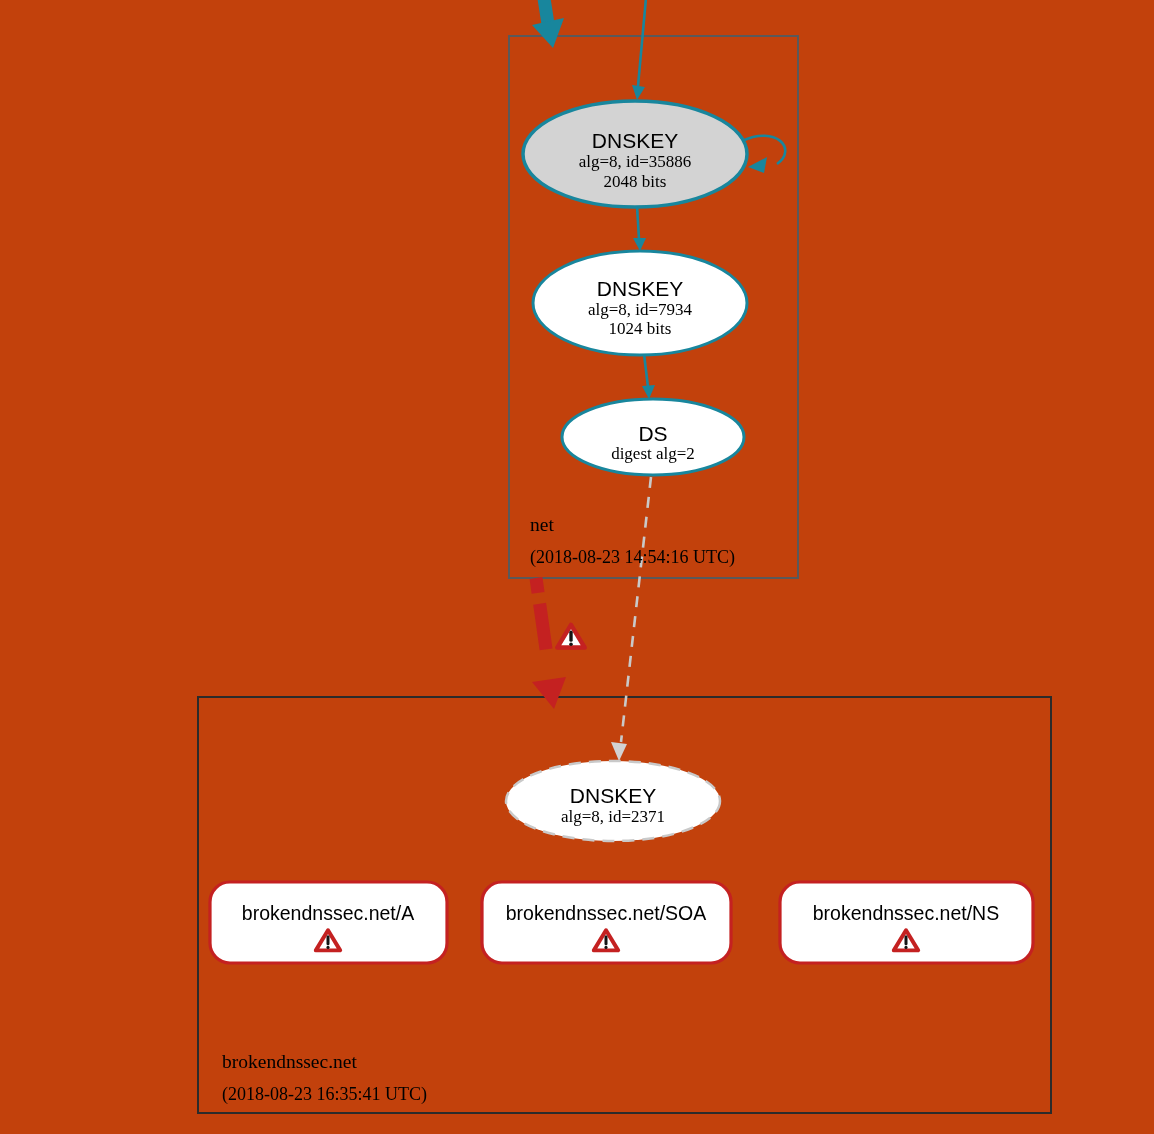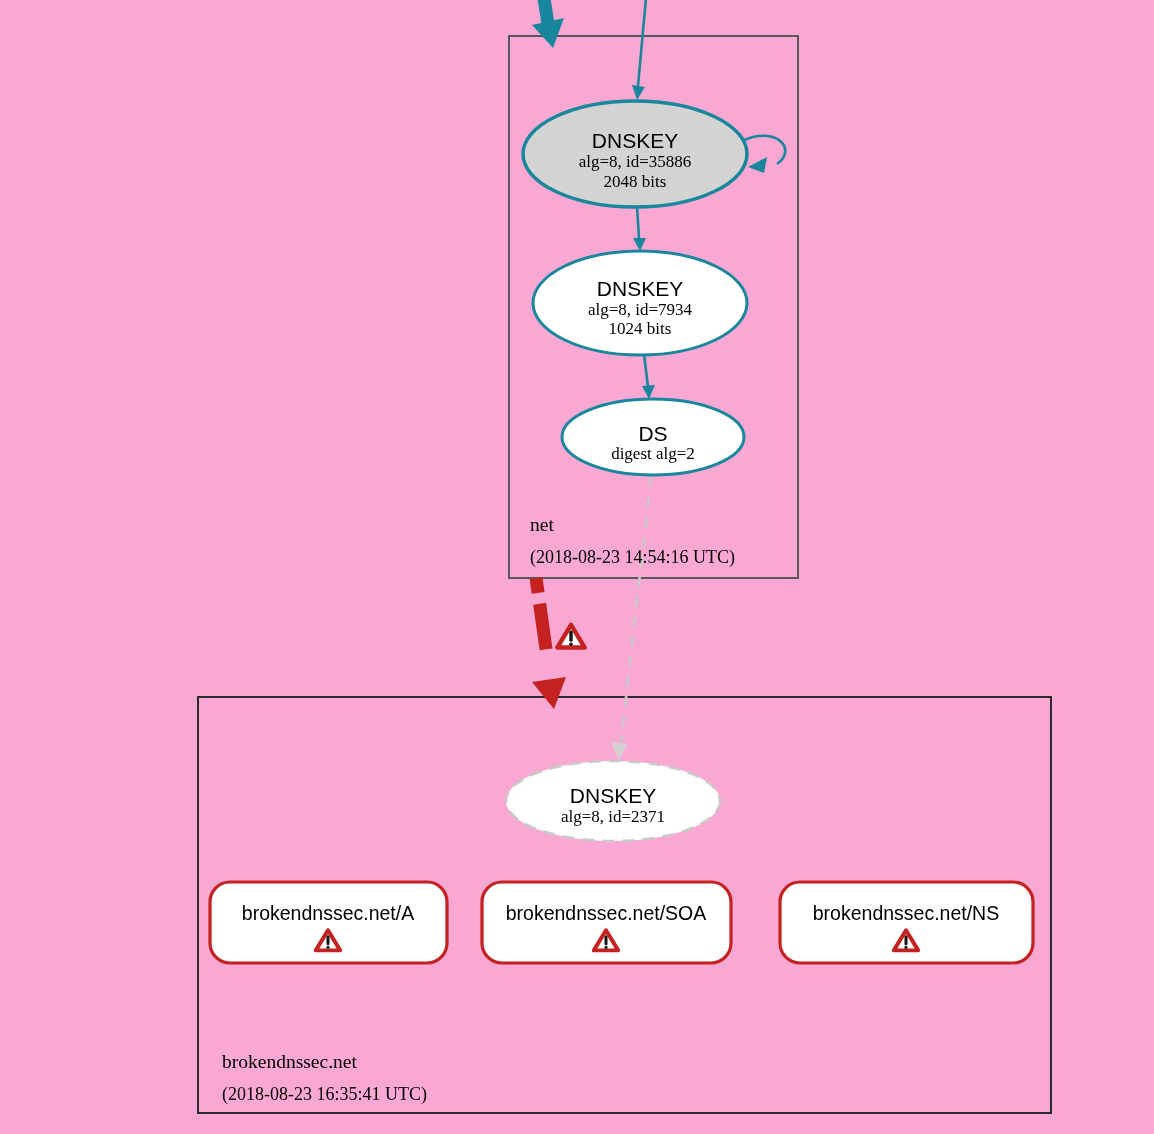--- a/index.html
+++ b/index.html
@@ -1,20 +1,20 @@
 <!DOCTYPE html>
 <html><head>
 <meta charset="utf-8">
 <style>
   html, body { margin: 0; padding: 0; background: #ffffff; }
   .canvas {
     position: relative;
     width: 1154px;
     height: 1134px;
-    background: #f9a8d4;
+    background: #c2410c;
     font-family: "Liberation Serif", "DejaVu Serif", serif;
   }
   svg { position: absolute; inset: 0; display: block; }
 
   .zone-box-top    { fill: none; stroke: #59595b; stroke-width: 2; }
   .zone-box-bottom { fill: none; stroke: #2b2b2b; stroke-width: 2; }
 
   .teal-edge   { stroke: #18869d; fill: none; }
   .teal-head   { fill: #18869d; stroke: none; }
   .gray-edge   { stroke: #c9c9c9; fill: none; }

